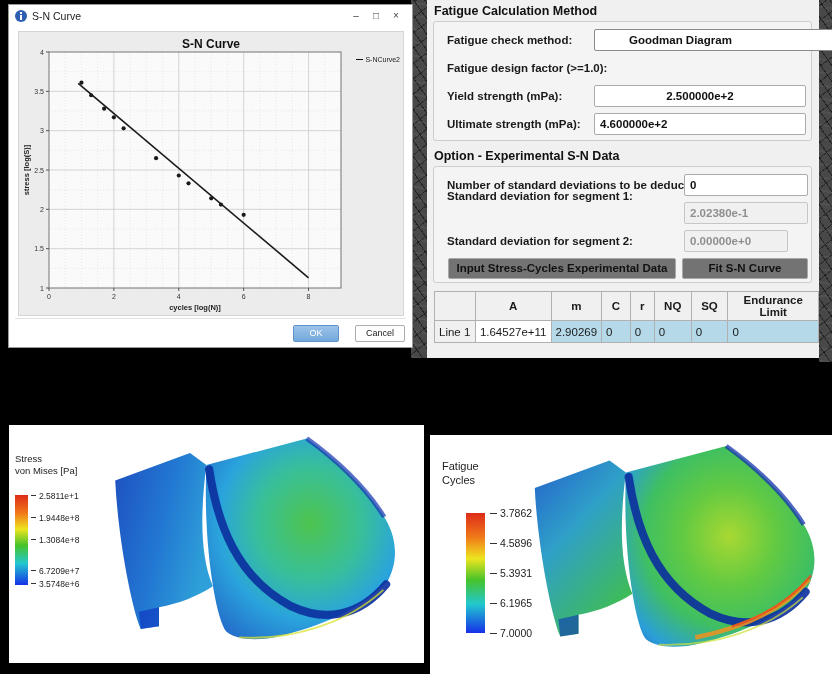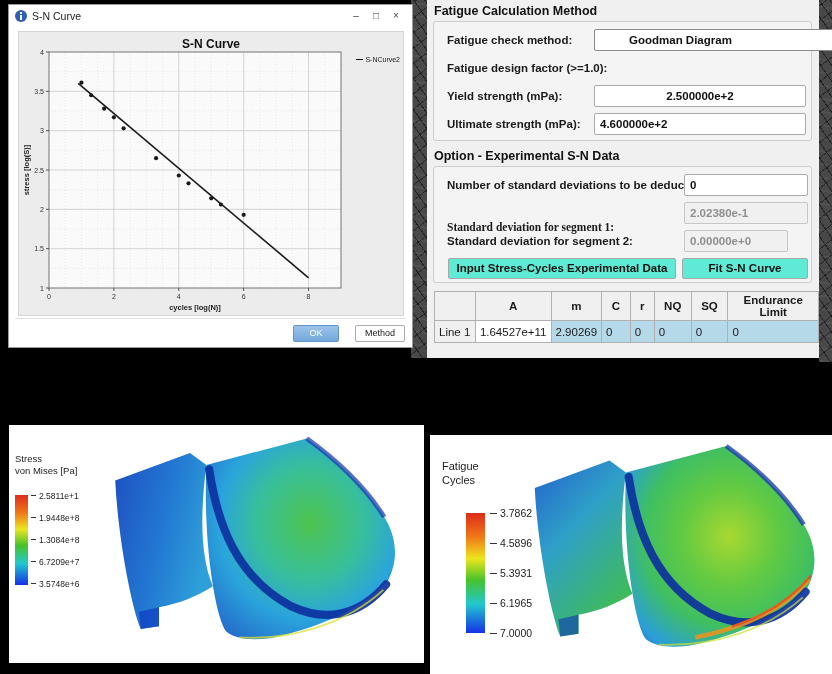--- a/index.html
+++ b/index.html
@@ -65,21 +65,21 @@
     font-family:"Liberation Sans", sans-serif;
   }
   .field:disabled, .field.disabled { background:#f0f0f0; color:#8f8f8f; border-color:#c6c6c6; }
   .combo {
     position:absolute; height:22px; background:#fff; border:1px solid #8a8a8a; border-radius:2px;
     font-size:11.5px; font-weight:600; color:#111; line-height:20px; padding:0 5px;
   }
   .combo-arrow { position:absolute; right:7px; top:8px; width:0; height:0;
     border-left:4px solid transparent; border-right:4px solid transparent; border-top:5px solid #555; }
   .gb-btn {
-    position:absolute; height:21px; background:#5eead4; border:1px solid #a8a8a8; border-radius:2px;
+    position:absolute; height:21px; background:#737373; border:1px solid #a8a8a8; border-radius:2px;
     font-size:11.5px; font-weight:600; color:#111; text-align:center; line-height:19px;
   }
   .results-table { position:absolute; left:7px; top:291px; border-collapse:collapse; font-size:11.5px; }
   .results-table td, .results-table th { border:1px solid #b0b0b0; padding:2px 4px; height:22px; }
   .results-table th { background:#f0f0f0; font-weight:600; text-align:center; }
   .results-table .rowhdr { background:#f0f0f0; font-weight:400; }
   .results-table .cell-a { background:#fff; }
   .results-table .cell-blue { background:#b5d9e8; }
 
   
@@ -202,21 +202,21 @@
         <circle cx="201.95555555555555" cy="172.61333333333334" r="2.1" fill="#1a1a1a"></circle>
         <circle cx="224.66666666666666" cy="182.84" r="2.1" fill="#1a1a1a"></circle>
       </svg>
     <div class="chart-legend">
       <span class="legend-dash"></span><span>S-NCurve2</span>
     </div>
   </div>
   <div class="dialog-sep"></div>
   <div class="dialog-buttons">
     <div class="btn-ok">OK</div>
-    <div class="btn-cancel">Method</div>
+    <div class="btn-cancel">Cancel</div>
   </div>
 </div>
 
 <div class="fatigue-panel">
   <div class="section-label" style="top:4px;">Fatigue Calculation Method</div>
 
   <div class="groupbox" style="top:21px; height:120px;">
     <div class="gb-label" style="top:7px;">Fatigue check method:</div>
     <div class="combo" style="left:160px; top:7px; width:256px;padding-left:34px;">
       <span>Goodman Diagram</span>
@@ -227,21 +227,21 @@
     <input class="field" style="left: 160px; top: 63px; width: 212px; text-align: center;" value="2.500000e+2">
     <div class="gb-label" style="top:91px;">Ultimate strength (mPa):</div>
     <input class="field" style="left: 160px; top: 91px; width: 212px;" value="4.600000e+2">
   </div>
 
   <div class="section-label" style="top:149px;">Option - Experimental S-N Data</div>
 
   <div class="groupbox" style="top:166px; height:117px;">
     <div class="gb-label" style="top:7px;">Number of standard deviations to be deducted:</div>
     <input class="field" style="left: 250px; top: 7px; width: 124px;" value="0">
-    <div class="gb-label" style="top:49px;font-family:Liberation Serif, serif;">Standard deviation for segment 1:</div>
+    <div class="gb-label" style="top:18px;">Standard deviation for segment 1:</div>
     <input class="field disabled" disabled="" style="left: 250px; top: 35px; width: 124px;" value="2.02380e-1">
     <div class="gb-label" style="top:63px;">Standard deviation for segment 2:</div>
     <input class="field disabled" disabled="" style="left: 250px; top: 63px; width: 104px;" value="0.00000e+0">
     <div class="gb-btn" style="left:14px; top:91px; width:228px;">Input Stress-Cycles Experimental Data</div>
     <div class="gb-btn" style="left:248px; top:91px; width:126px;">Fit S-N Curve</div>
   </div>
 
   <table class="results-table">
     <tbody>
         <tr>
@@ -270,21 +270,21 @@
 
 <div class="viz" id="stress-view">
   <div class="viz-title">
     <div>Stress</div>
     <div>von Mises [Pa]</div>
   </div>
   <div class="colorbar"></div>
   <div class="cb-label" style="left:22px; top:66px;"><span class="cb-tick"></span><span>2.5811e+1</span></div>
   <div class="cb-label" style="left:22px; top:88px;"><span class="cb-tick"></span><span>1.9448e+8</span></div>
   <div class="cb-label" style="left:22px; top:110px;"><span class="cb-tick"></span><span>1.3084e+8</span></div>
-  <div class="cb-label" style="left:22px; top:132px;"><span class="cb-tick"></span><span>6.7209e+7</span></div>
+  <div class="cb-label" style="left:22px; top:141px;"><span class="cb-tick"></span><span>6.7209e+7</span></div>
   <div class="cb-label" style="left:22px; top:154px;"><span class="cb-tick"></span><span>3.5748e+6</span></div>
 
   <svg class="blade-svg" style="left:82px; top:8px;" width="333" height="228" viewBox="0 0 340 250">
     <defs>
       <linearGradient id="gL1" x1="0" y1="0" x2="1" y2="0.4">
         <stop offset="0" stop-color="#1e50c0"></stop>
           <stop offset="0.55" stop-color="#2277d2"></stop>
           <stop offset="1" stop-color="#2e9fd8"></stop>
       </linearGradient>
       <radialGradient id="gR1" cx="0.55" cy="0.42" r="0.8">

